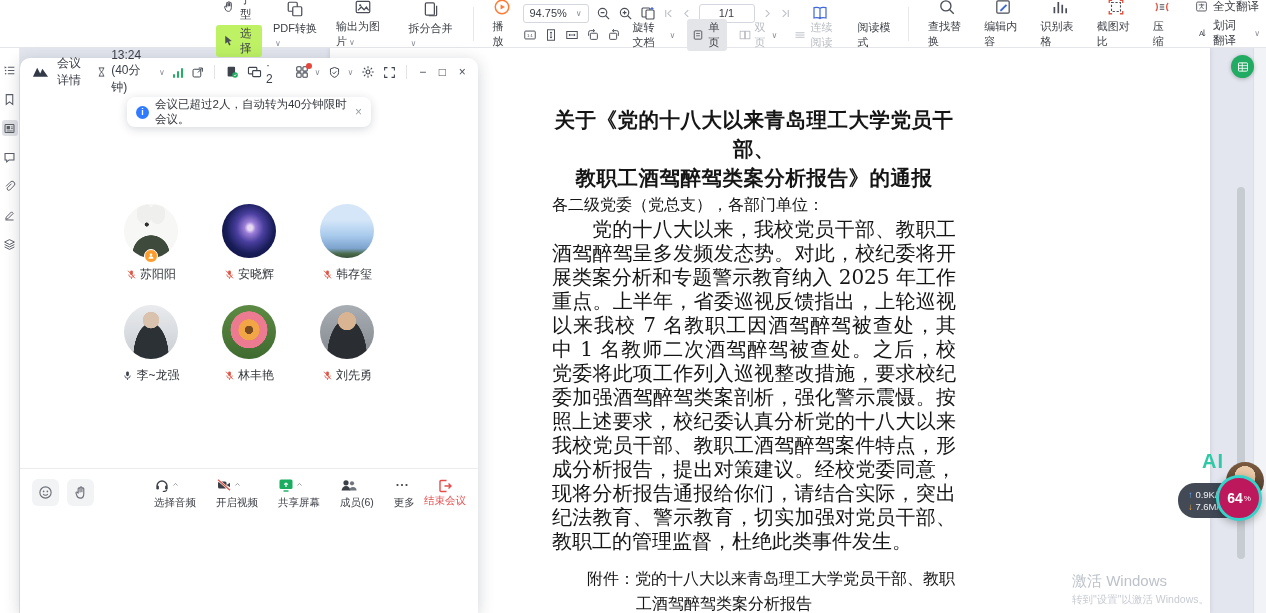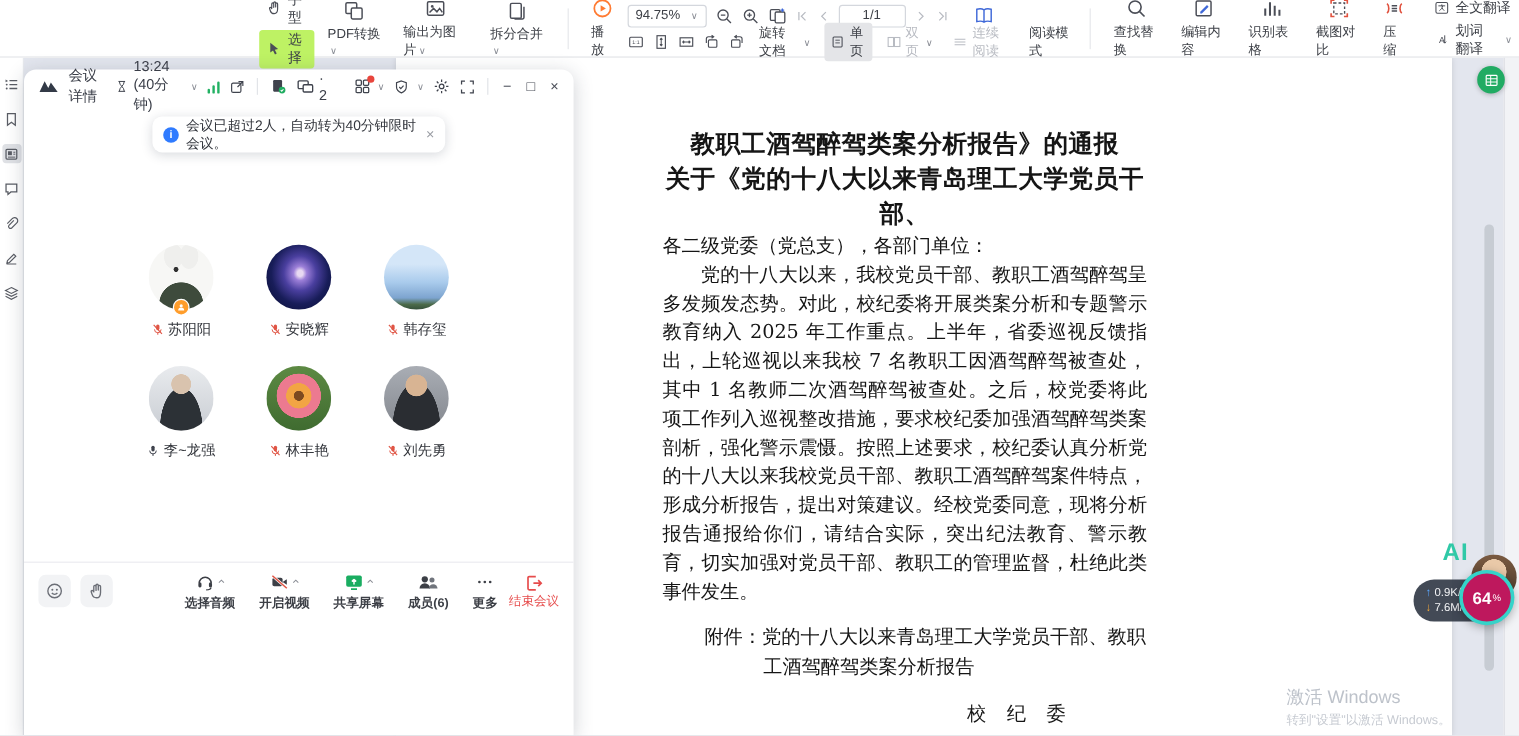--- a/index.html
+++ b/index.html
@@ -38,21 +38,21 @@
   .side .sic.sel{background:#dfe1e5;}
 
   
   .viewer{position:absolute;left:20px;top:48px;width:1233px;height:565px;background:#e3e6ee;z-index:1;}
   .page{position:absolute;left:310px;top:0;width:880px;height:565px;background:#ffffff;
       box-shadow:0 0 5px rgba(0,0,0,.12);}
   .doc{position:absolute;left:222px;top:58px;width:404px;
       font-family:"DejaVu Serif","Liberation Serif",serif;color:#151515;}
   .doc-title{font-size:20.5px;font-weight:bold;line-height:29px;text-align:center;letter-spacing:.5px;}
   .doc-salute{font-size:16px;line-height:24px;}
-  .doc-body{font-size:16px;line-height:24px;text-align:justify;text-indent:2em;}
+  .doc-body{font-size:20px;line-height:24px;text-align:justify;text-indent:2em;}
   .doc-attach{margin-top:13px;font-size:16px;line-height:25px;padding-left:84px;text-indent:-49px;}
   .doc-sig{margin-top:15px;font-size:16px;line-height:24px;text-align:right;padding-right:62px;letter-spacing:6px;}
   .scrollthumb{position:absolute;left:1217px;top:139px;width:8px;height:372px;border-radius:4px;
       background:#c7ccd3;}
   .rightstrip{position:absolute;left:1253px;top:0;width:13px;height:613px;background:#f2f3f6;
       border-left:1px solid #dcdee3;z-index:6;}
 
   
   .meet{position:absolute;left:20px;top:58px;width:458px;height:555px;background:#fff;z-index:20;
       border-radius:10px 10px 0 0;box-shadow:0 3px 16px rgba(40,50,70,.22);}
@@ -84,21 +84,21 @@
   .ava-man{background:radial-gradient(circle at 50% 30%,#d8b493 0 19%,transparent 20%),
       radial-gradient(ellipse at 50% 100%,#2a2d32 0 52%,transparent 53%),linear-gradient(#a9adb4,#83878e);}
   .host{position:absolute;left:50%;bottom:-5px;transform:translateX(-50%);width:14px;height:14px;
       border-radius:50%;background:#ff9d2b;border:1.5px solid #fff;display:flex;align-items:center;justify-content:center;}
   .pname{margin-top:8px;display:flex;align-items:center;gap:3px;font-size:12px;color:#33363c;}
   .mctrl{position:absolute;left:0;top:410px;width:100%;height:48px;border-top:1px solid #ececf0;
       display:flex;align-items:center;padding:0 12px;}
   .mc-sq{width:27px;height:27px;border-radius:6px;background:#f2f3f5;display:flex;align-items:center;
       justify-content:center;margin-right:8px;}
   .mc-mid{display:flex;align-items:flex-start;gap:20px;margin-left:52px;}
-  .mc-it{display:flex;flex-direction:column;align-items:center;gap:2px;font-size:10.5px;color:#3c3f46;font-weight:bold;}
+  .mc-it{display:flex;flex-direction:column;align-items:flex-start;gap:2px;font-size:10.5px;color:#3c3f46;}
   .mc-iconrow{display:flex;align-items:center;gap:2px;height:18px;}
   .mc-end{margin-left:auto;display:flex;flex-direction:column;align-items:center;gap:0;
       font-size:10.5px;color:#e64c4c;}
 
   
   .fab{position:absolute;left:1231px;top:55px;width:23px;height:23px;border-radius:50%;
       background:#21ab63;z-index:30;display:flex;align-items:center;justify-content:center;box-shadow:0 1px 4px rgba(0,0,0,.25);}
   .aiwrap{position:absolute;left:1178px;top:450px;width:88px;height:75px;z-index:30;}
   .ai-label{position:absolute;left:24px;top:0;font-size:20px;font-weight:bold;color:#2fc9a7;letter-spacing:1px;}
   .ai-ava{position:absolute;left:48px;top:12px;width:38px;height:38px;border-radius:50%;
@@ -119,22 +119,22 @@
 </style>
 </head>
 <body>
 
 <div class="stage">
 
   <div class="viewer">
     <div class="page">
       <div class="doc">
         <div class="doc-title">
+          <div>关于《党的十八大以来青岛理工大学党员干部、</div>
           <div>教职工酒驾醉驾类案分析报告》的通报</div>
-          <div>关于《党的十八大以来青岛理工大学党员干部、</div>
         </div>
         <div class="doc-salute">各二级党委（党总支），各部门单位：</div>
         <div class="doc-body">党的十八大以来，我校党员干部、教职工酒驾醉驾呈多发频发态势。对此，校纪委将开展类案分析和专题警示教育纳入 2025 年工作重点。上半年，省委巡视反馈指出，上轮巡视以来我校 7 名教职工因酒驾醉驾被查处，其中 1 名教师二次酒驾醉驾被查处。之后，校党委将此项工作列入巡视整改措施，要求校纪委加强酒驾醉驾类案剖析，强化警示震慑。按照上述要求，校纪委认真分析党的十八大以来我校党员干部、教职工酒驾醉驾案件特点，形成分析报告，提出对策建议。经校党委同意，现将分析报告通报给你们，请结合实际，突出纪法教育、警示教育，切实加强对党员干部、教职工的管理监督，杜绝此类事件发生。</div>
         <div class="doc-attach">附件：党的十八大以来青岛理工大学党员干部、教职工酒驾醉驾类案分析报告</div>
         <div class="doc-sig">校 纪 委</div>
 
       </div>
     </div>
     <div class="scrollthumb"></div>
   </div>

